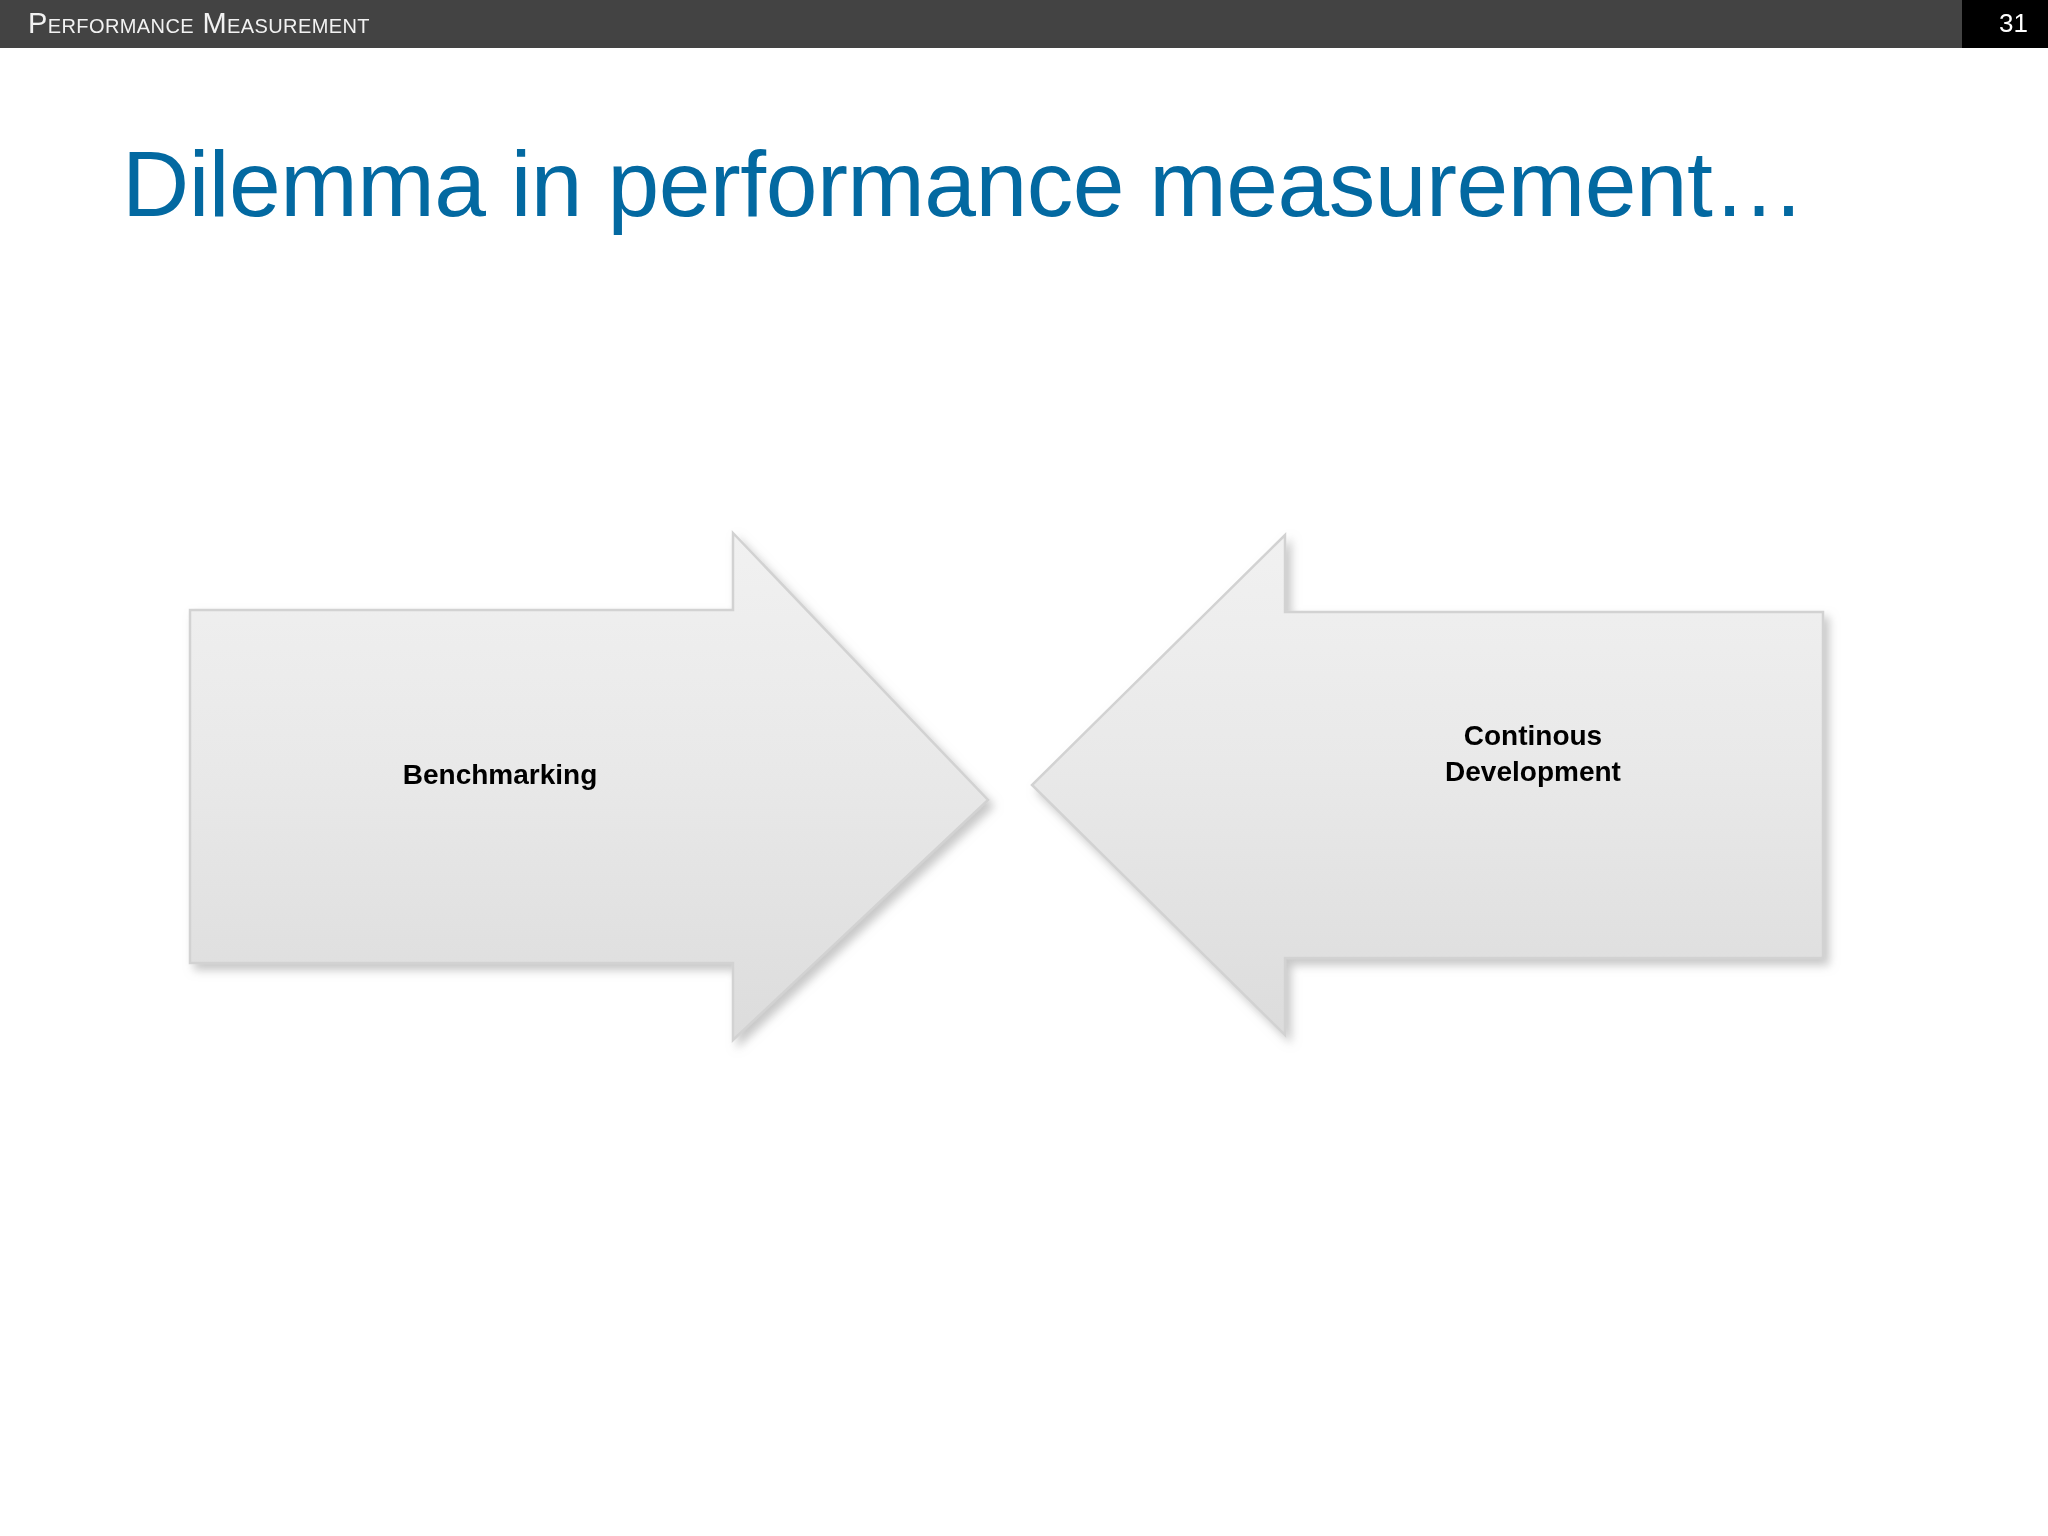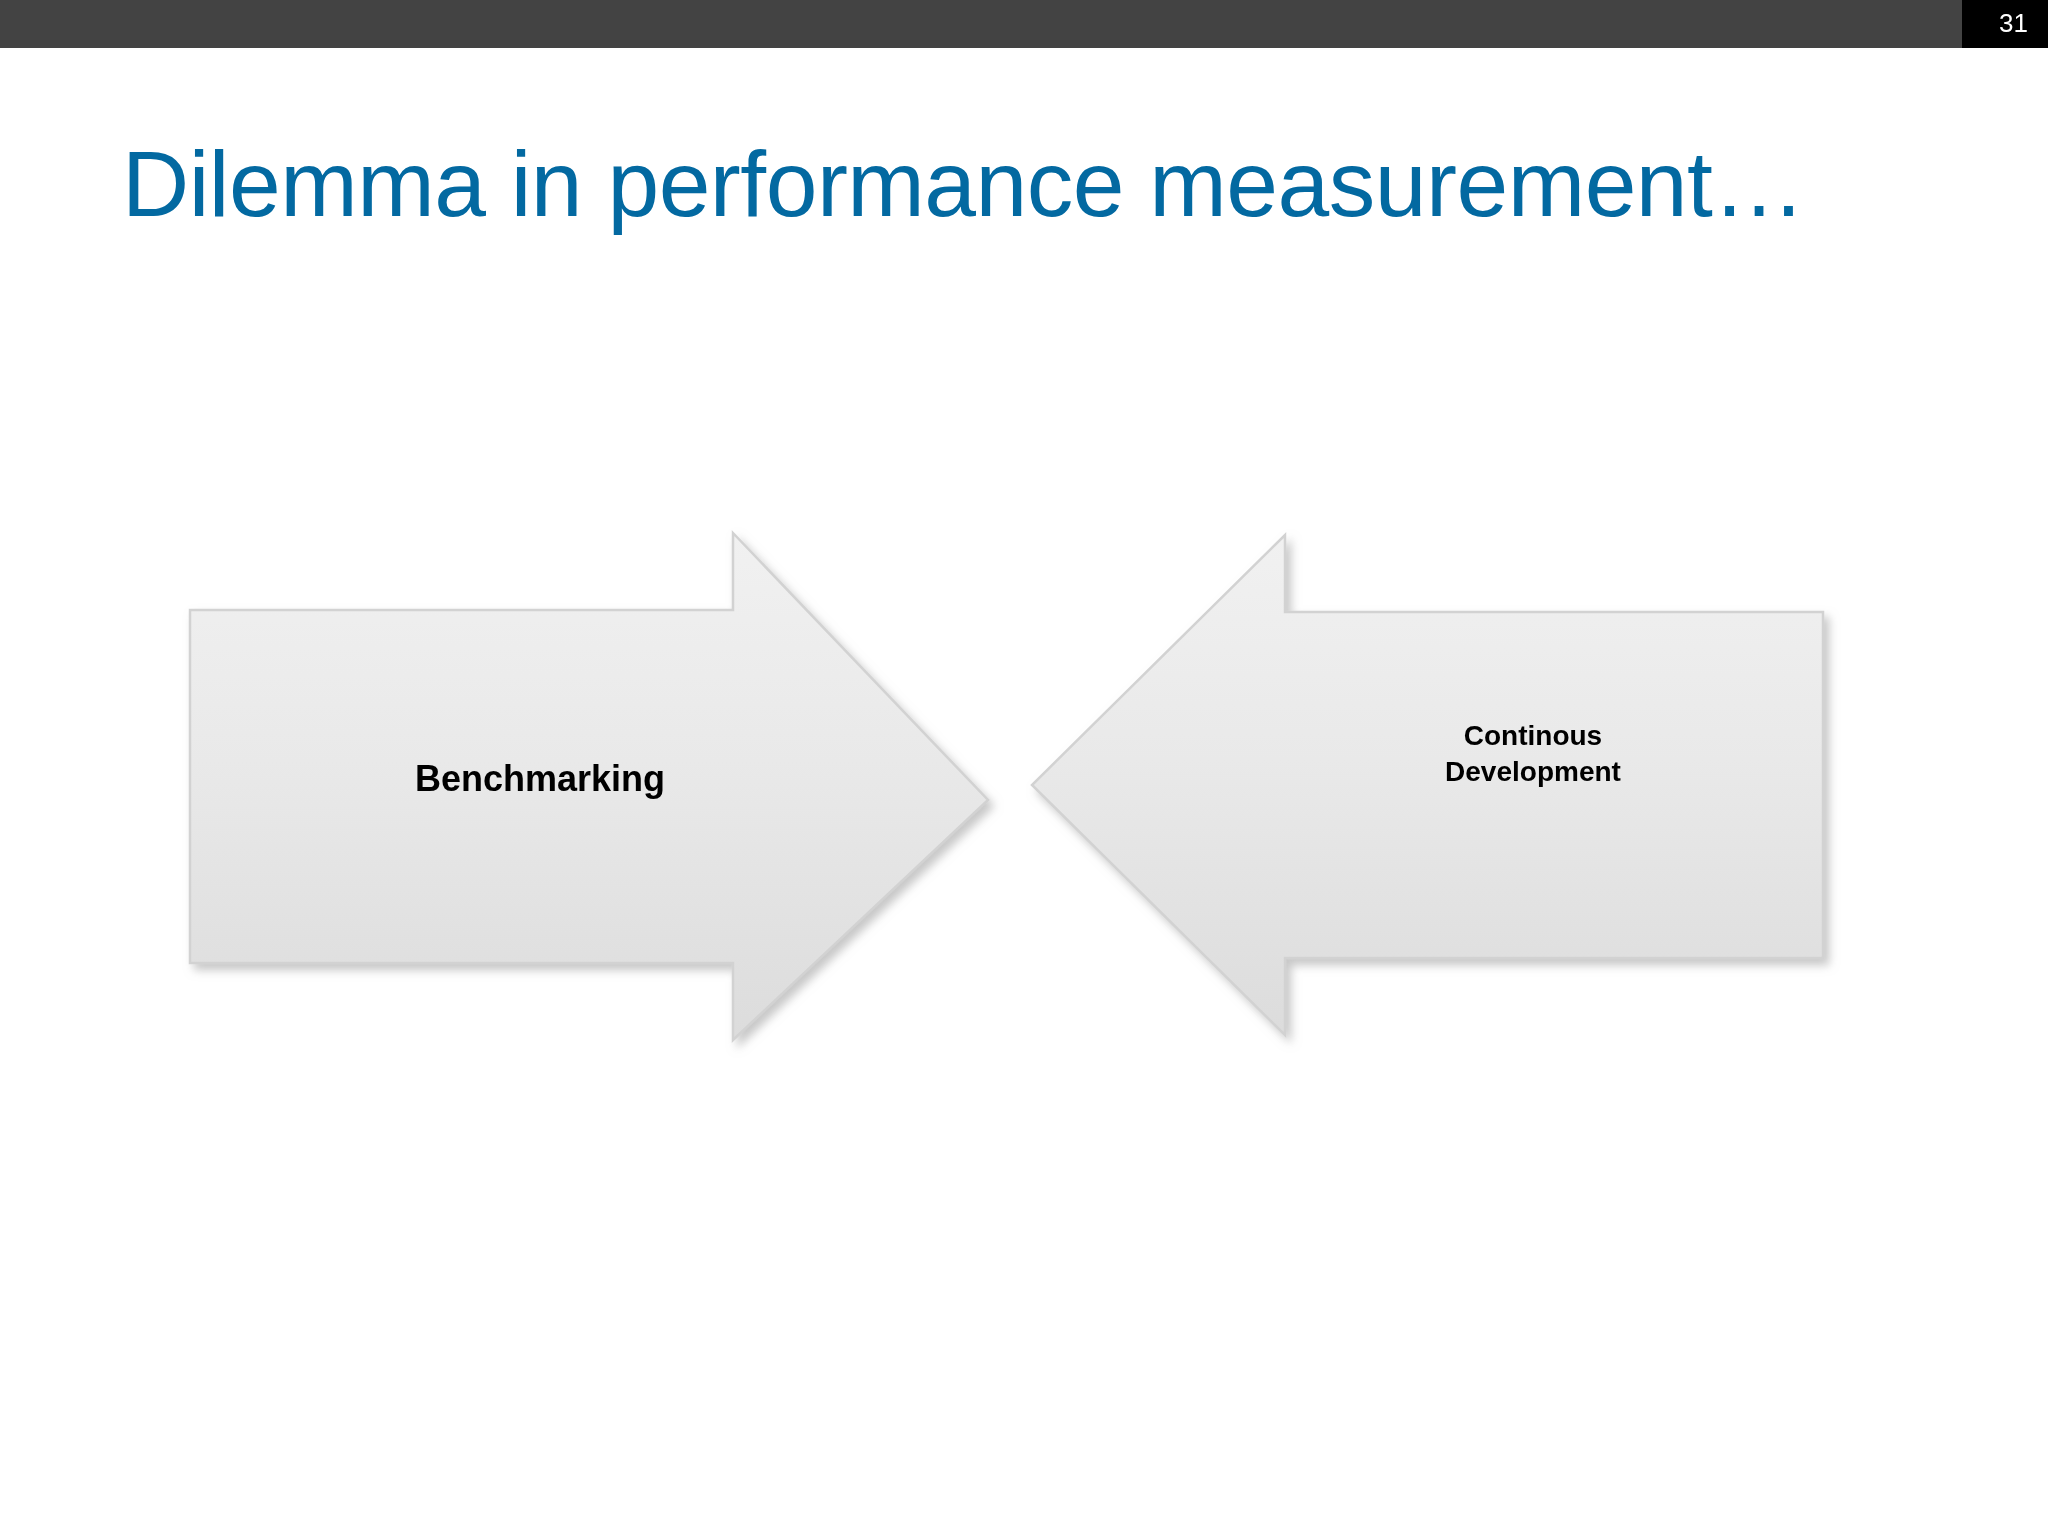--- a/index.html
+++ b/index.html
@@ -93,36 +93,36 @@
     text-align: center;
     color: #000000;
     font-weight: bold;
     font-family: "Liberation Sans", sans-serif;
     white-space: pre-line;
   }
   #left-arrow-label {
     left: 190px;
     top: 758px;
     width: 620px;
-    font-size: 36px;
+    font-size: 28px;
     line-height: 1.18;
-    padding-left: 40px;
   }
   #right-arrow-label {
     left: 1243px;
     top: 718px;
     width: 580px;
     font-size: 28px;
     line-height: 1.28;
   }
 </style>
 </head>
 <body>
 
 <div id="header-bar">
+  <div id="header-title">Performance Measurement</div>
   <div id="page-number-box">
     <div id="page-number">31</div>
   </div>
 </div>
 
 <div id="slide-title">Dilemma in performance measurement…</div>
 
 <div id="arrow-stage">
   <svg viewBox="0 0 2048 1536" xmlns="http://www.w3.org/2000/svg">
     <defs>

